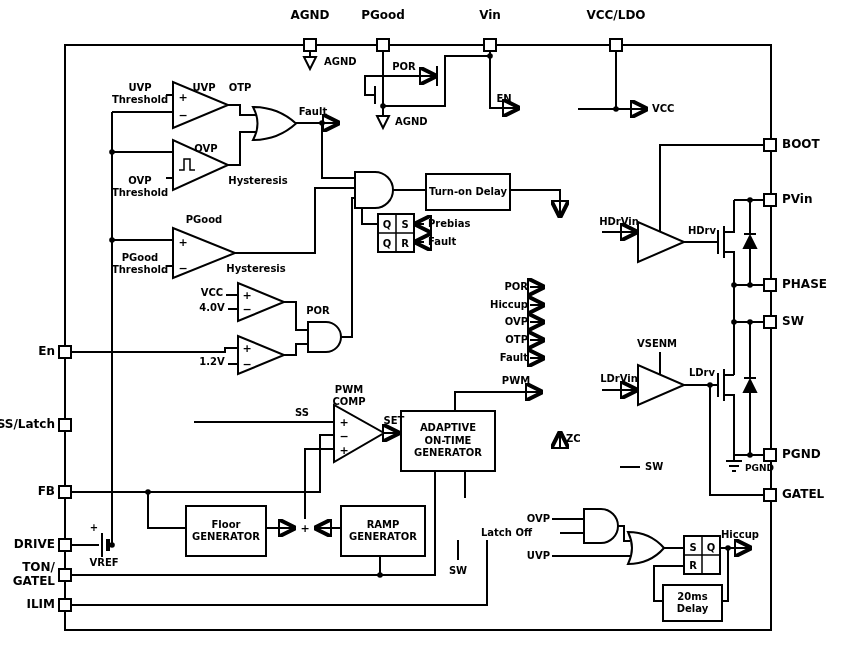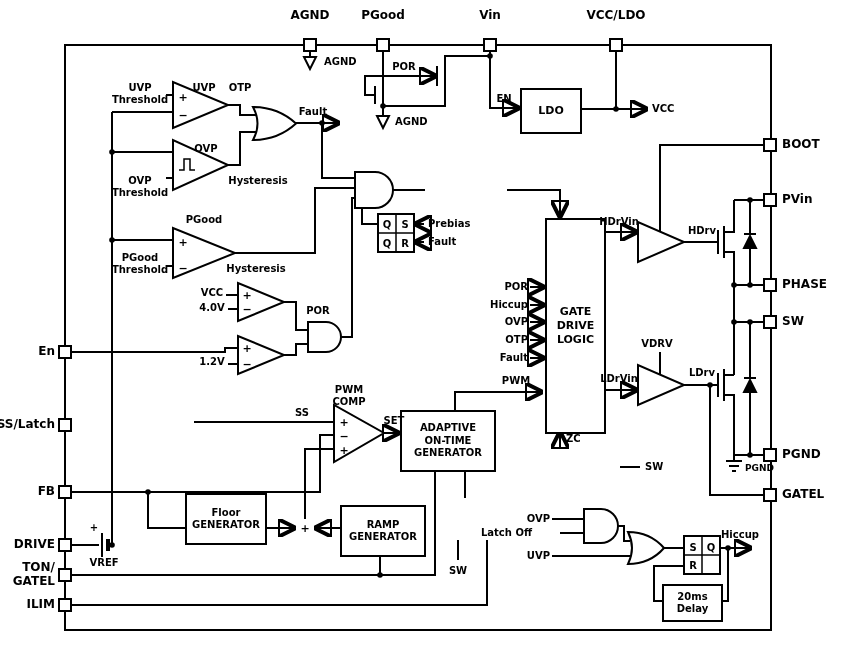--- a/index.html
+++ b/index.html
@@ -247,28 +247,25 @@
     <text class="st" x="387" y="228">Q</text>
     <text class="st" x="405" y="228">S</text>
     <text class="st" x="387" y="247">Q</text>
     <text class="st" x="405" y="247">R</text>
     <text class="st" x="693" y="551">S</text>
     <text class="st" x="693" y="569">R</text>
     <text class="st" x="711" y="551">Q</text>
   </g>
 </svg>
 
-<div class="block" style="left:520px;top:88px;width:58px;height:42px;font-size:11px">LDO</div>
-<div class="block" style="left:545px;top:218px;width:57px;height:212px;font-size:11px">GATE
-DRIVE
-LOGIC</div>
+<div class="block" style="left:425px;top:173px;width:82px;height:34px">Turn-on Delay</div>
 <div class="block" style="left:400px;top:410px;width:92px;height:58px">ADAPTIVE
 ON-TIME
 GENERATOR</div>
-<div class="block" style="left:185px;top:493px;width:78px;height:48px">Floor
+<div class="block" style="left:185px;top:505px;width:78px;height:48px">Floor
 GENERATOR</div>
 <div class="block" style="left:340px;top:505px;width:82px;height:48px">RAMP
 GENERATOR</div>
 <div class="block" style="left:662px;top:584px;width:57px;height:34px">20ms
 Delay</div>
 
 <div class="lbl pin" style="left:310px;top:16px">AGND</div>
 <div class="lbl pin" style="left:383px;top:16px">PGood</div>
 <div class="lbl pin" style="left:490px;top:16px">Vin</div>
 <div class="lbl pin" style="left:616px;top:16px">VCC/LDO</div>
@@ -313,21 +310,21 @@
 <div class="lbl lbl-r" style="left:528px;top:287px">POR</div>
 <div class="lbl lbl-r" style="left:528px;top:305px">Hiccup</div>
 <div class="lbl lbl-r" style="left:528px;top:322px">OVP</div>
 <div class="lbl lbl-r" style="left:528px;top:340px">OTP</div>
 <div class="lbl lbl-r" style="left:528px;top:358px">Fault</div>
 <div class="lbl" style="left:516px;top:381px">PWM</div>
 <div class="lbl" style="left:619px;top:222px">HDrVin</div>
 <div class="lbl" style="left:619px;top:379px">LDrVin</div>
 <div class="lbl" style="left:702px;top:231px">HDrv</div>
 <div class="lbl" style="left:702px;top:373px">LDrv</div>
-<div class="lbl" style="left:657px;top:344px">VDRV</div>
+<div class="lbl" style="left:657px;top:344px">VSENM</div>
 <div class="lbl lbl-l" style="left:566px;top:439px">ZC</div>
 <div class="lbl lbl-l" style="left:645px;top:467px">SW</div>
 <div class="lbl" style="left:302px;top:413px">SS</div>
 <div class="lbl" style="left:349px;top:395px">PWM
 COMP</div>
 <div class="lbl" style="left:394px;top:421px">SET</div>
 <div class="lbl" style="left:458px;top:571px">SW</div>
 <div class="lbl" style="left:104px;top:563px">VREF</div>
 <div class="lbl" style="left:94px;top:528px">+</div>
 <div class="lbl lbl-l sm" style="left:745px;top:468px">PGND</div>

